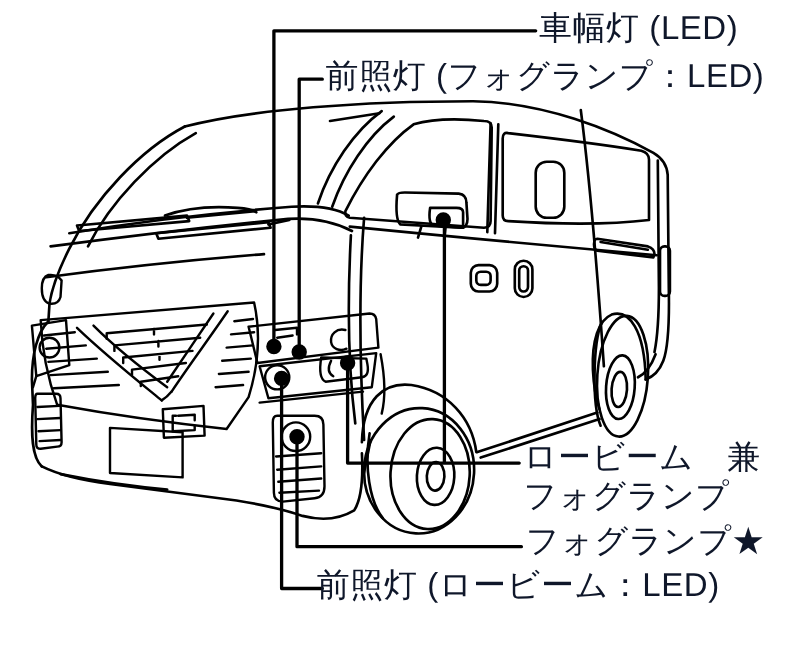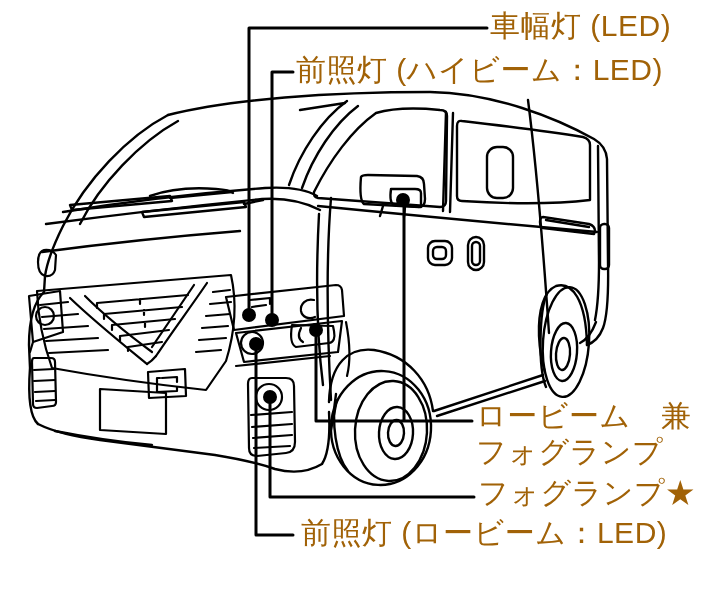--- a/index.html
+++ b/index.html
@@ -2,29 +2,29 @@
 <html><head>
 <meta charset="utf-8">
 <style>
   html,body{margin:0;padding:0;background:#fff;}
   .page{
     position:relative;width:721px;height:591px;background:#ffffff;
     font-family:"Liberation Sans",sans-serif;overflow:hidden;
   }
   .art{position:absolute;left:0;top:0;}
   .label{
-    position:absolute;font-size:30px;line-height:34px;color:#a16207;
+    position:absolute;font-size:30px;line-height:34px;color:#0f172a;
     white-space:nowrap;letter-spacing:0.5px;font-weight:400;
   }
   #lbl-clearance{left:490px;top:9px;}
   #lbl-highbeam{left:296px;top:53px;}
   #lbl-turn1{left:476px;top:399px;}
   #lbl-turn2{left:476px;top:435px;}
   #lbl-fog{left:478px;top:476px;}
-  #lbl-lowbeam{left:301px;top:516px;}
+  #lbl-lowbeam{left:288px;top:516px;}
   svg path, svg ellipse, svg circle, svg rect, svg line, svg polyline{
     vector-effect:non-scaling-stroke;
   }
 </style>
 </head>
 <body>
 
 <div class="page">
 
   <svg class="art" width="721" height="591" viewBox="0 0 721 591" fill="none" stroke="#000" stroke-width="2.4" stroke-linecap="round" stroke-linejoin="round">
@@ -173,18 +173,18 @@
 
       <path d="M474,497 L270,497 L270,402"></path>
       <circle cx="270" cy="397" r="5.5" fill="#000"></circle>
 
       <path d="M293,535 L256,535 L256,349"></path>
       <circle cx="256" cy="344" r="5.5" fill="#000"></circle>
     </g>
   </svg>
 
   <div class="label" id="lbl-clearance">車幅灯 (LED)</div>
-  <div class="label" id="lbl-highbeam">前照灯 (ハイビーム：LED)</div>
+  <div class="label" id="lbl-highbeam">前照灯 (フォグランプ：LED)</div>
   <div class="label" id="lbl-turn1">ロービーム　兼</div>
   <div class="label" id="lbl-turn2">フォグランプ</div>
   <div class="label" id="lbl-fog">フォグランプ★</div>
   <div class="label" id="lbl-lowbeam">前照灯 (ロービーム：LED)</div>
 </div>
 
 </body></html>

